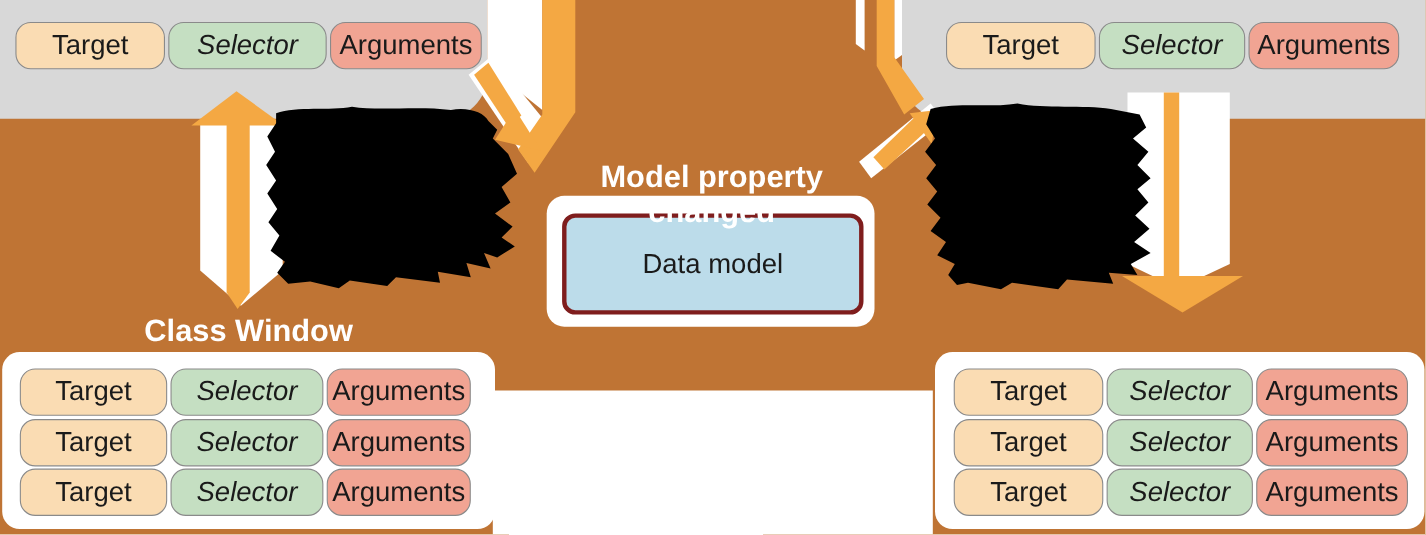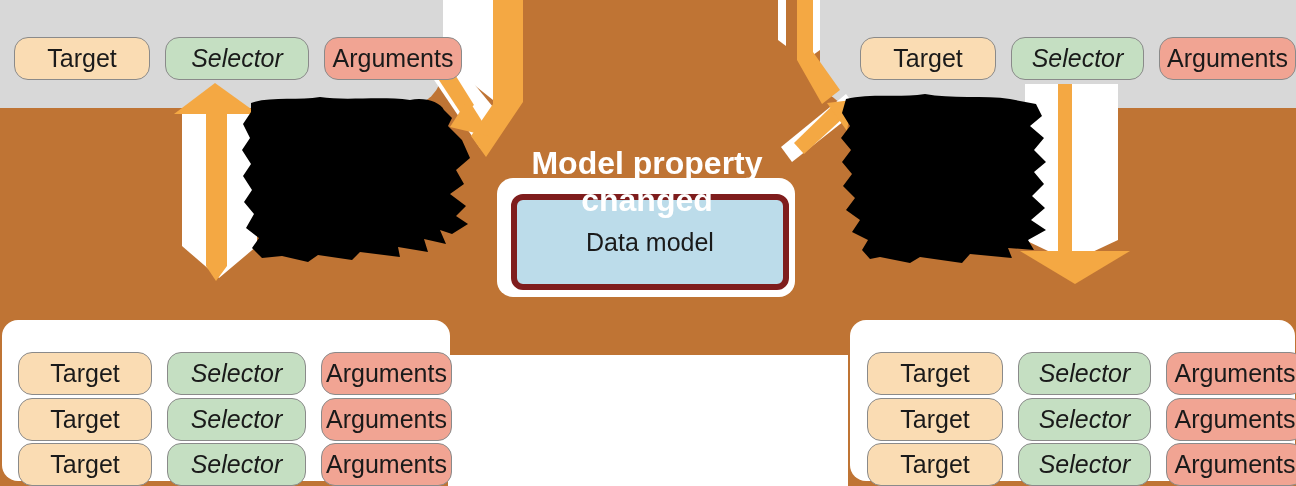--- a/index.html
+++ b/index.html
@@ -28,42 +28,42 @@
   
   .card{
     position:absolute;background:#ffffff;border-radius:16px;z-index:3;
   }
   .card.model{left:497px;top:178px;width:298px;height:119px;}
   .card.stack-left{left:2px;top:320px;width:448px;height:161px;}
   .card.stack-right{left:850px;top:320px;width:445px;height:161px;}
   .model-box{
     position:absolute;left:14px;top:16px;width:266px;height:84px;
     background:var(--model-blue,#bcdcea);
-    border:6px solid #7f1d1d;border-radius:12px;
+    border:4px solid #7f1d1d;border-radius:12px;
     display:flex;align-items:center;justify-content:center;
     font-size:25px;color:#1a1a1a;
   }
   
-  .pill-row{position:absolute;display:flex;gap:15px;margin-top:17px;}
+  .pill-row{position:absolute;display:flex;gap:3px;}
   .pill{
     height:43px;border:1.5px solid var(--pill-border,#8a8a8a);
     border-radius:14px;box-sizing:border-box;
     display:flex;align-items:center;justify-content:center;
     font-size:25px;color:#1a1a1a;background:#fff;
   }
   .pill.target{background:var(--pill-peach,#fadcb3);}
   .pill.selector{background:var(--pill-green,#c5dfc2);font-style:italic;}
   .pill.arguments{background:var(--pill-salmon,#f1a493);}
   .w136{width:136px}.w144{width:144px}.w138{width:138px}
   .w133{width:133px}.w137{width:137px}
   .w134{width:134px}.w139{width:139px}.w131{width:131px}
   
   .white-label{
     position:absolute;z-index:4;color:var(--label-white,#ffffff);
-    font-weight:bold;font-size:32px;text-align:center;
+    font-weight:bold;font-size:28px;text-align:center;
   }
   .lbl-model-changed{left:487px;top:145px;width:320px;}
   .lbl-left-stack{left:2px;top:285px;width:448px;}
   .lbl-right-stack{left:850px;top:287px;width:445px;}
 </style>
 </head>
 <body>
 
 <div class="canvas">
 
@@ -117,20 +117,21 @@
     <div class="pill target w136">Target</div>
     <div class="pill selector w133">Selector</div>
     <div class="pill arguments w137">Arguments</div>
   </div>
 
   <div class="white-label lbl-model-changed">Model property changed</div>
   <div class="card model">
     <div class="model-box">Data model</div>
   </div>
 
+  <div class="white-label lbl-left-stack">Class Window</div>
   <div class="card stack-left">
     <div class="pill-row" style="left:16px;top:15px">
       <div class="pill target w134">Target</div>
       <div class="pill selector w139">Selector</div>
       <div class="pill arguments w131">Arguments</div>
     </div>
     <div class="pill-row" style="left:16px;top:61px">
       <div class="pill target w134">Target</div>
       <div class="pill selector w139">Selector</div>
       <div class="pill arguments w131">Arguments</div>

